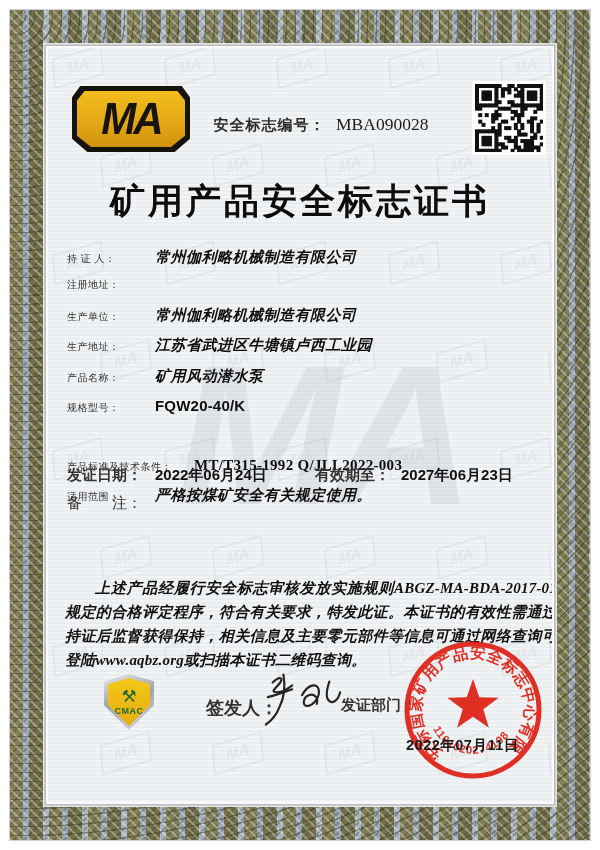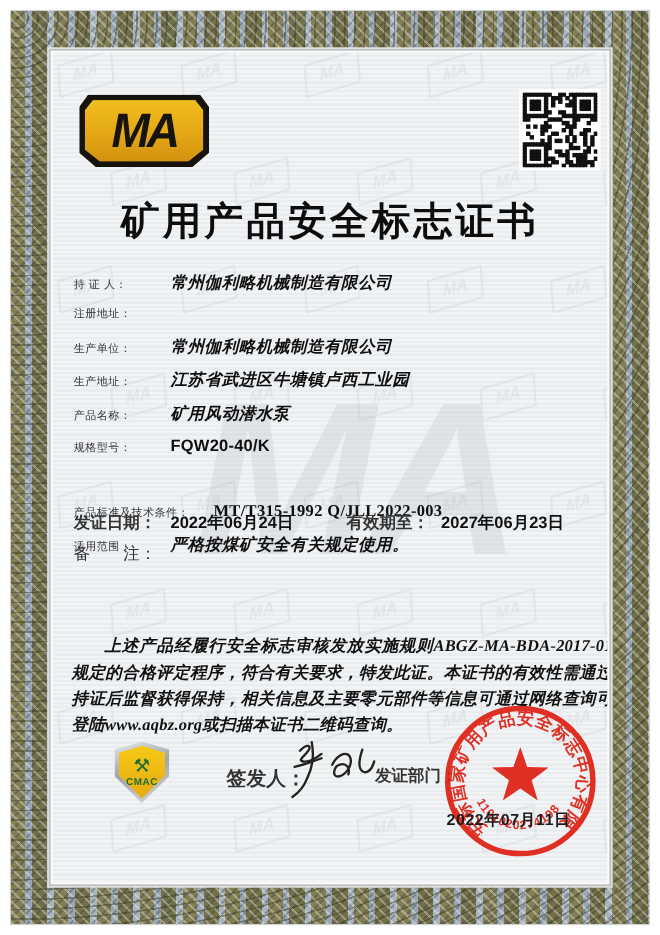--- a/index.html
+++ b/index.html
@@ -183,20 +183,24 @@
       <div class="big-ma">MA</div>
 
       <div class="content">
 
         <div class="ma-logo">
           <div class="ma-logo-in">
             <span>MA</span>
           </div>
         </div>
 
+        <div class="cert-line">
+          <span class="lab">安全标志编号：</span>
+          <span class="val">MBA090028</span>
+        </div>
 
         <div class="qr">
           <svg id="qr-svg" width="68" height="68" viewBox="0 0 68 68">
               <rect x="0.00" y="0.00" width="4" height="4" fill="#111111"></rect>
               <rect x="3.24" y="0.00" width="4" height="4" fill="#111111"></rect>
               <rect x="6.48" y="0.00" width="4" height="4" fill="#111111"></rect>
               <rect x="9.71" y="0.00" width="4" height="4" fill="#111111"></rect>
               <rect x="12.95" y="0.00" width="4" height="4" fill="#111111"></rect>
               <rect x="16.19" y="0.00" width="4" height="4" fill="#111111"></rect>
               <rect x="19.43" y="0.00" width="4" height="4" fill="#111111"></rect>

